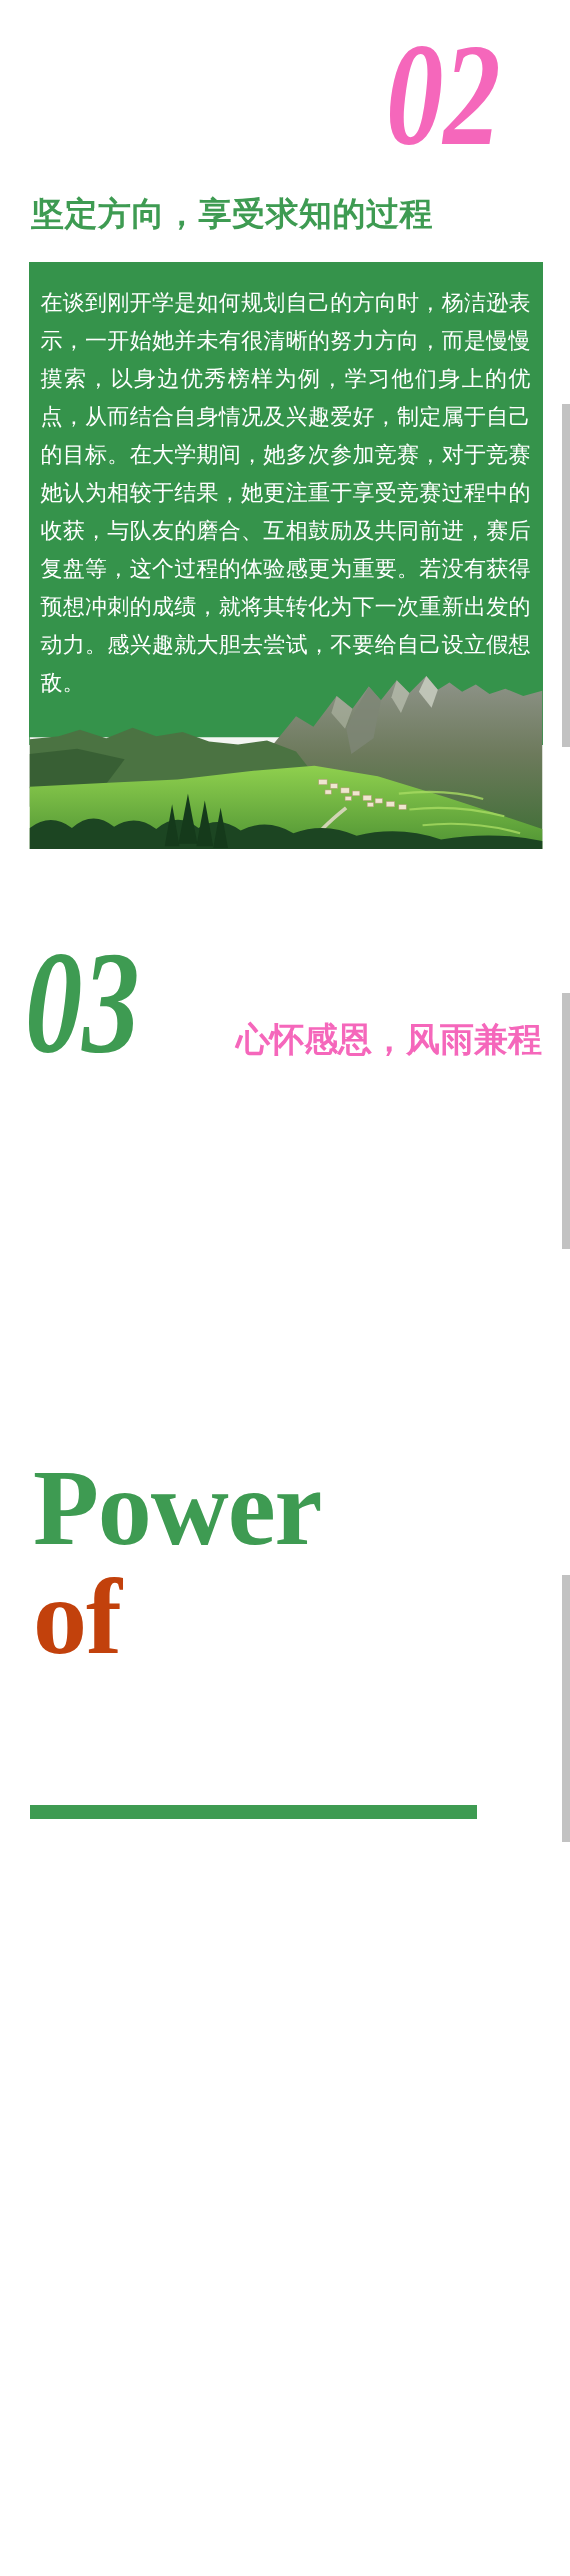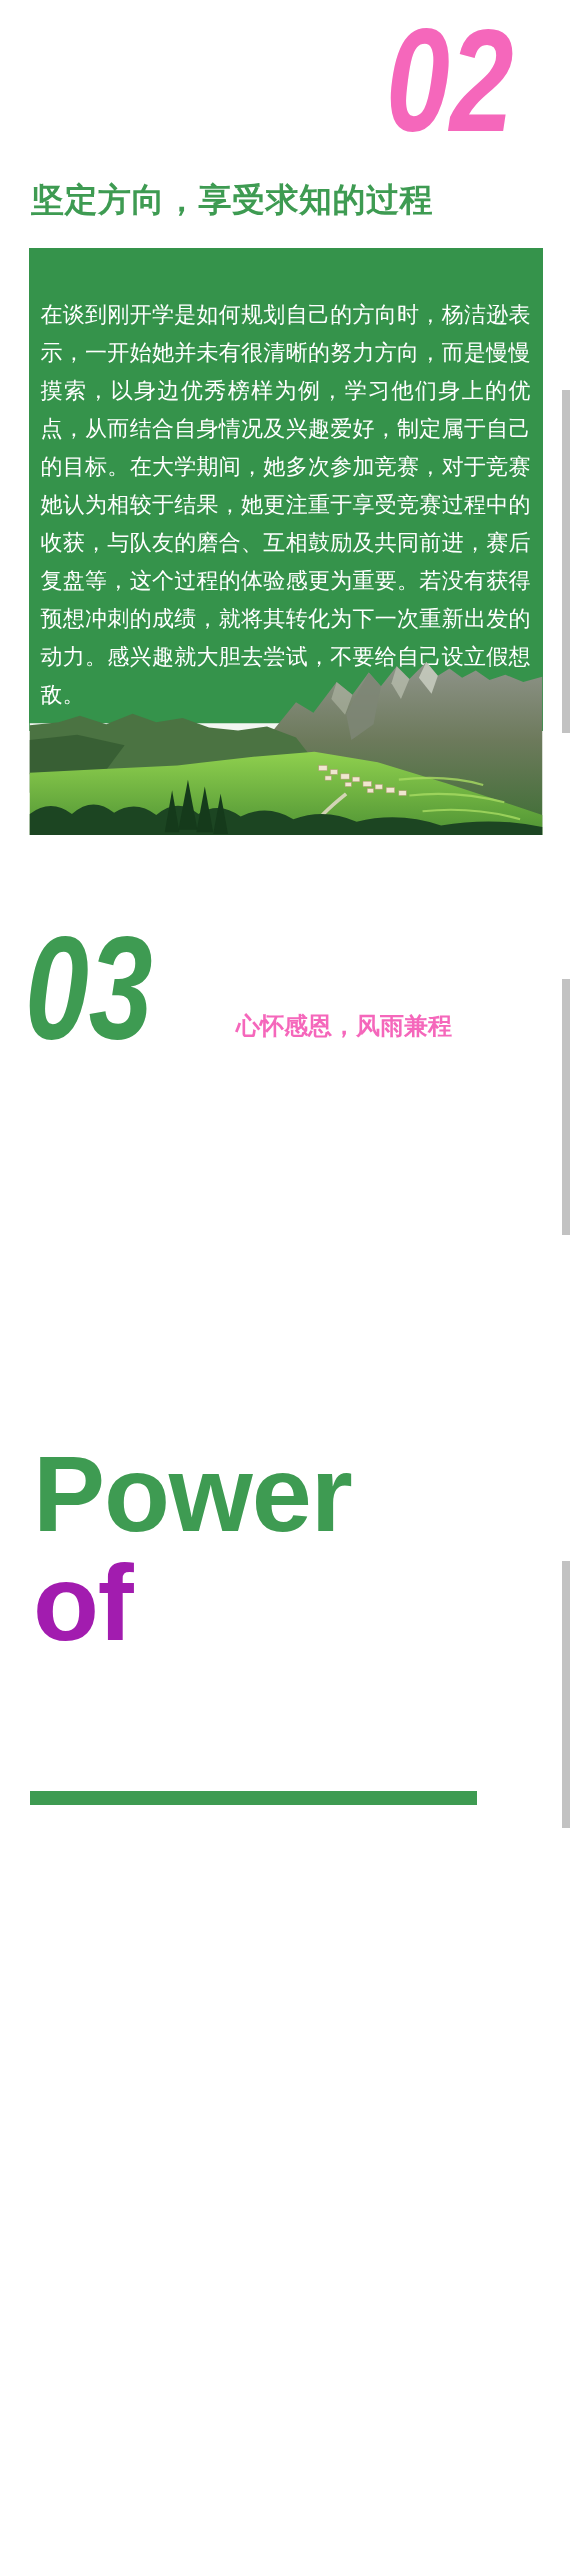--- a/index.html
+++ b/index.html
@@ -1,53 +1,53 @@
 <!DOCTYPE html>
 <html style="font-size:8.5px"><head>
 <meta charset="utf-8">
 <style>
   html,body{margin:0;padding:0;background:#ffffff;}
   .page{
-    position:relative;width:571px;height:1828px;margin:0 auto;background:#ffffff;
-    font-family:Liberation Sans, sans-serif;overflow:hidden;
+    position:relative;width:571px;height:1828px;margin:14px auto;background:#ffffff;
+    font-family:Liberation Serif, serif;overflow:hidden;
   }
   
   .sec-num{
     position:absolute;font-size:147px;line-height:147px;font-weight:700;font-style:italic;
     transform:scaleX(0.78);transform-origin:top left;white-space:nowrap;
   }
   #num02{left:386px;top:7.4px;color:#f567bb;}
   #num03{left:25px;top:915px;color:#3e9b52;}
   
   .heading-green{
     position:absolute;left:31px;top:180px;margin:0;
     font-size:33px;line-height:40px;font-weight:700;color:#3e9b52;letter-spacing:0.5px;white-space:nowrap;
   }
   
   .card{
     position:absolute;left:28.5px;top:248px;width:514px;height:483px;background:#35934b;
-    box-sizing:border-box;padding:48px 12px 16px 12px;
+    box-sizing:border-box;padding:22px 12px 16px 12px;
   }
   .card p{margin:0;color:#ffffff;font-size:22px;line-height:38px;font-weight:500;text-align:justify;}
   
   .subtitle-pink{
     position:absolute;left:236px;top:1007px;margin:0;
-    font-size:24px;line-height:38px;font-weight:700;color:#f567bb;white-space:nowrap;
+    font-size:34px;line-height:38px;font-weight:700;color:#f567bb;white-space:nowrap;
   }
   
   .para2{
     position:absolute;left:30px;top:1102px;width:514px;margin:0;
     font-size:22px;line-height:37px;color:#141414;font-weight:500;text-align:justify;
   }
   .para2 .hl{color:#3e9b52;}
   
   .big-title{position:absolute;left:33px;top:1439px;font-weight:700;color:#3e9b52;
     font-size:108px;line-height:109px;letter-spacing:-1.1px;}
   .big-title .line{white-space:nowrap;}
-  .big-title .pink{color:#a21caf;}
+  .big-title .pink{color:#c2410c;}
   .title-bar{position:absolute;left:30px;top:1791px;width:447px;height:14.3px;background:#3e9b52;}
   
   .photo{position:absolute;left:28.5px;overflow:hidden;}
   #mountain-photo{top:661px;width:514px;height:174px;}
   #portrait-photo{top:1884px;width:514px;height:665px;}
   .photo svg{display:block;}
   
   .sb{position:absolute;right:0;width:9px;background:#c2c2c2;}
   #sb1{top:390px;height:343px;}
   #sb2{top:979px;height:256px;}

